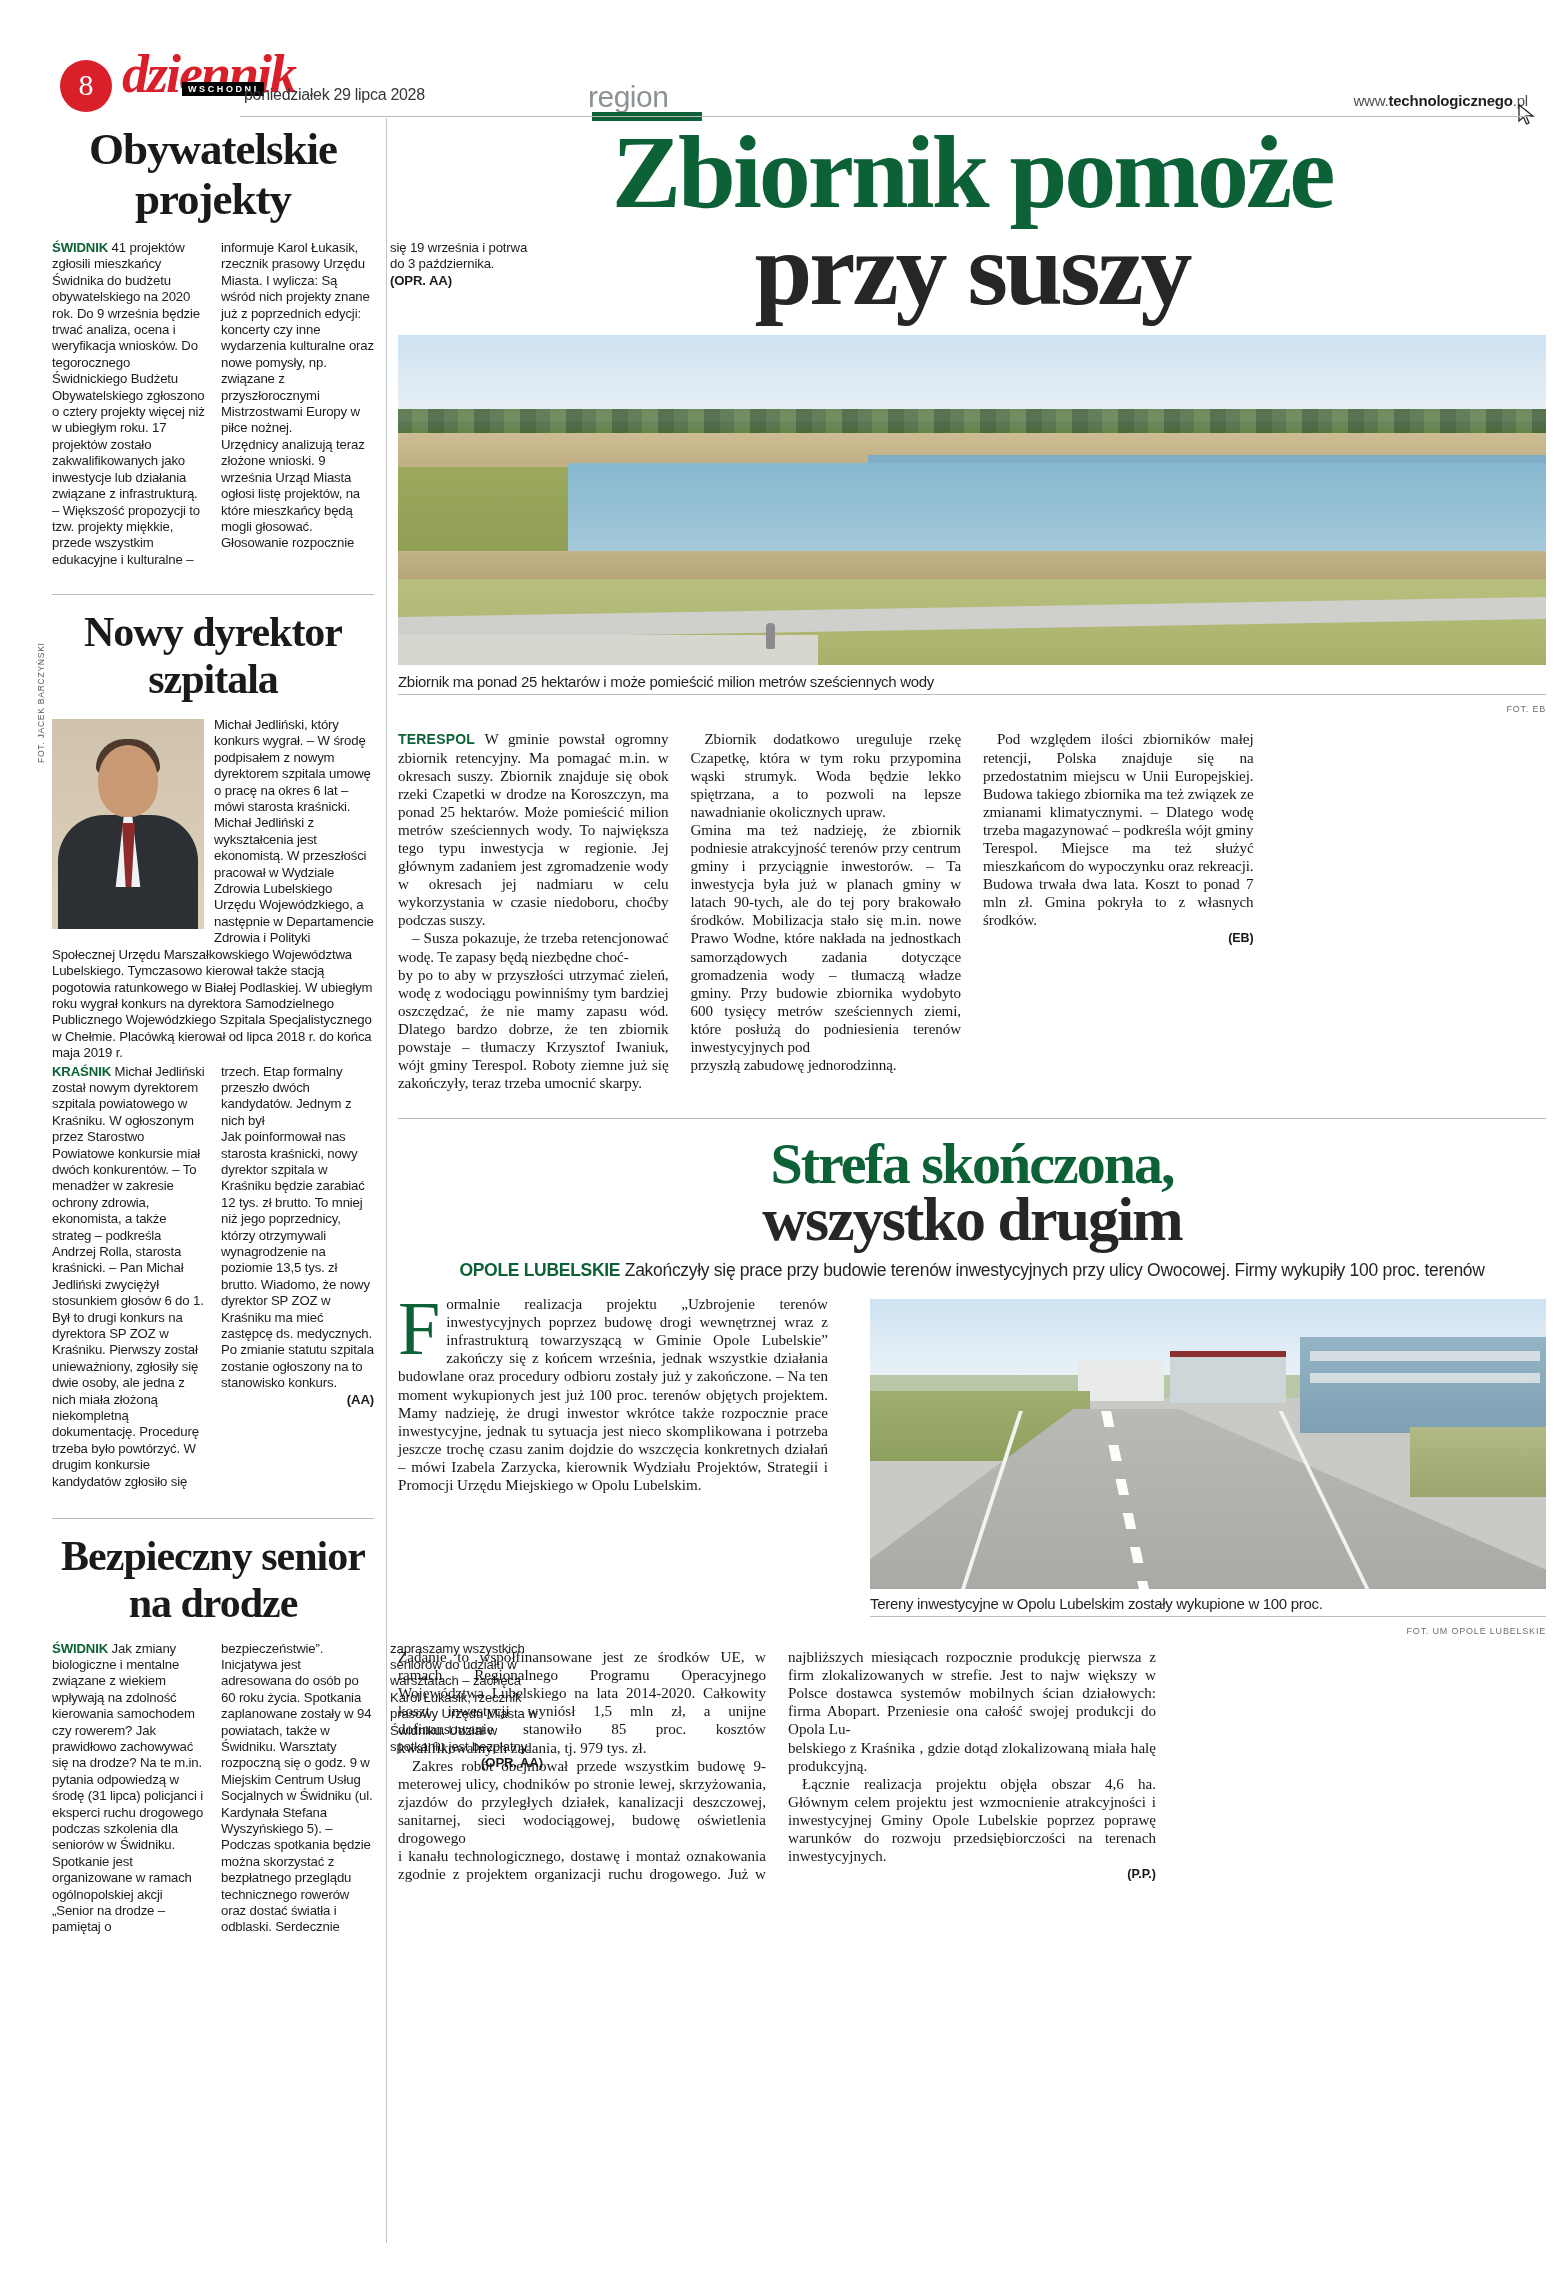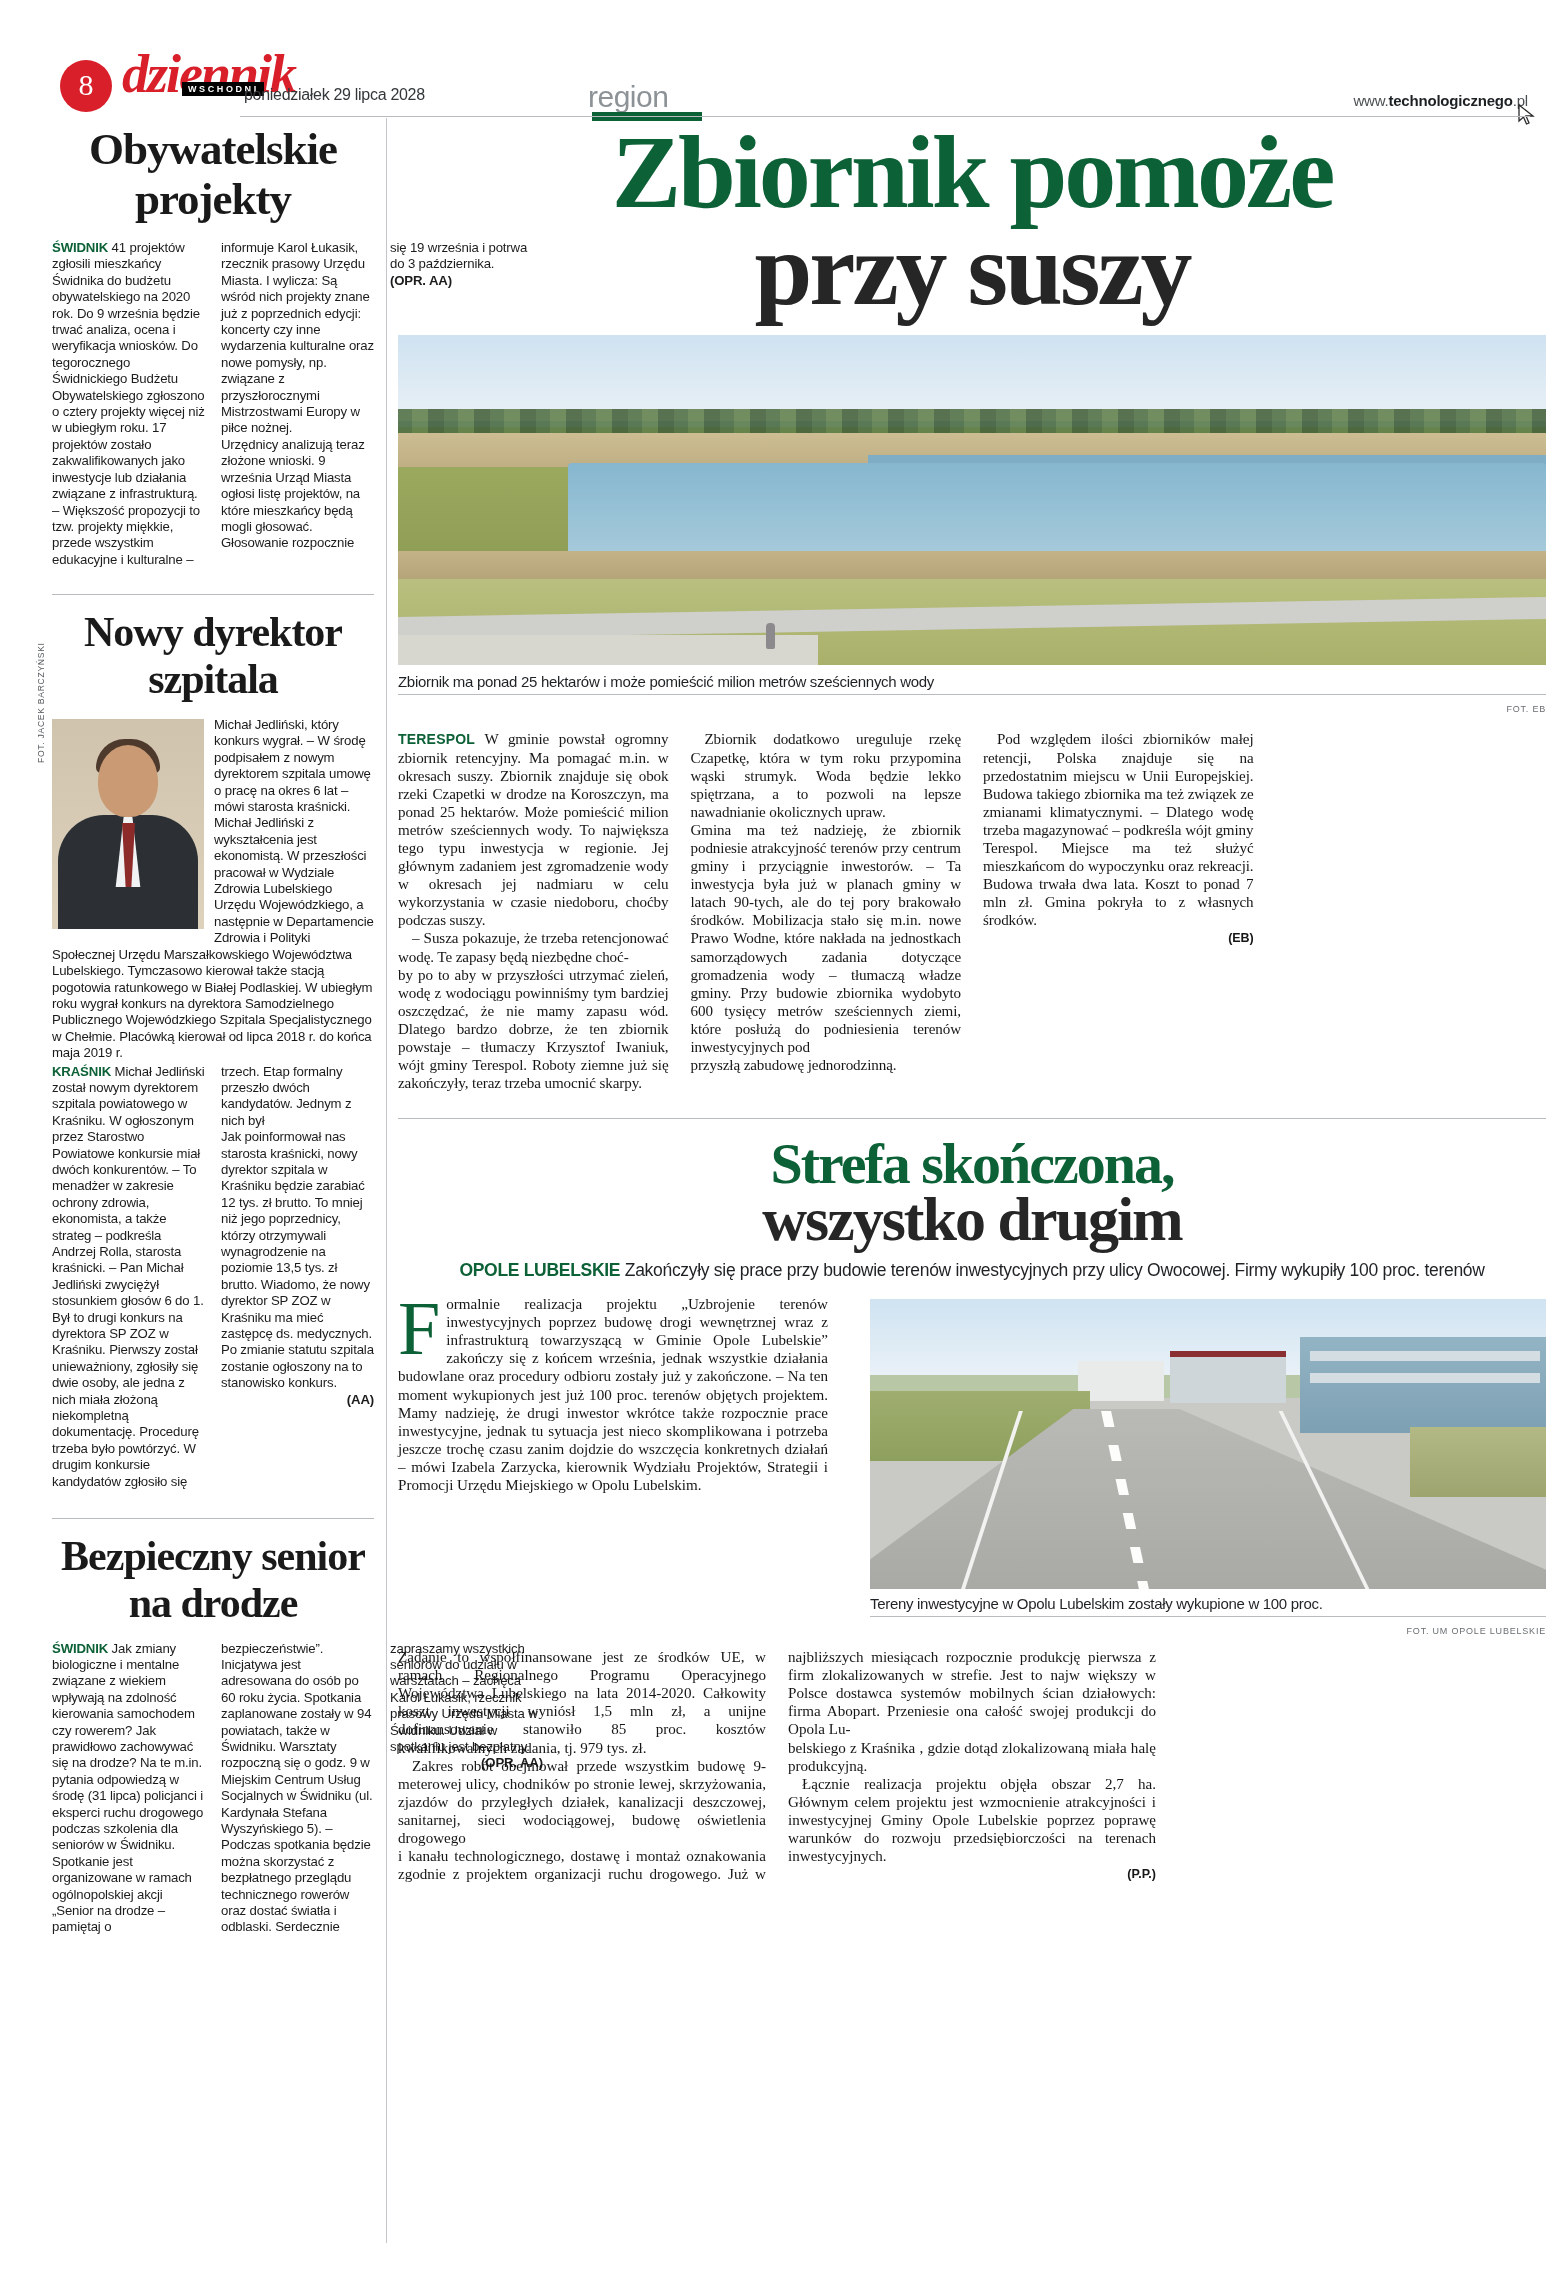--- a/index.html
+++ b/index.html
@@ -371,18 +371,18 @@
         <div class="credit-row">
           <span class="credit">FOT. UM OPOLE LUBELSKIE</span>
         </div>
       </div>
 
       <div class="body3" style="margin-top:10px;height:238px">
         <p class="first">Zadanie to współfinansowane jest ze środków UE, w ramach Regionalnego Programu Operacyjnego Województwa Lubelskiego na lata 2014-2020. Całkowity koszt inwestycji wyniósł 1,5 mln zł, a unijne dofinansowanie stanowiło 85 proc. kosztów kwalifikowalnych zadania, tj. 979 tys. zł.</p>
         <p>Zakres robót obejmował przede wszystkim budowę 9-meterowej ulicy, chodników po stronie lewej, skrzyżowania, zjazdów do przyległych działek, kanalizacji deszczowej, sanitarnej, sieci wodociągowej, budowę oświetlenia drogowego</p>
         <p class="first">i kanału technologicznego, dostawę i montaż oznakowania zgodnie z projektem organizacji ruchu drogowego. Już w najbliższych miesiącach rozpocznie produkcję pierwsza z firm zlokalizowanych w strefie. Jest to najw większy w Polsce dostawca systemów mobilnych ścian działowych: firma Abopart. Przeniesie ona całość swojej produkcji do Opola Lu-</p>
         <p class="first">belskiego z Kraśnika , gdzie dotąd zlokalizowaną miała halę produkcyjną.</p>
-        <p>Łącznie realizacja projektu objęła obszar 2,7 ha. Głównym celem projektu jest wzmocnienie atrakcyjności i inwestycyjnej Gminy Opole Lubelskie poprzez poprawę warunków do rozwoju przedsiębiorczości na terenach inwestycyjnych.</p>
+        <p>Łącznie realizacja projektu objęła obszar 4,6 ha. Głównym celem projektu jest wzmocnienie atrakcyjności i inwestycyjnej Gminy Opole Lubelskie poprzez poprawę warunków do rozwoju przedsiębiorczości na terenach inwestycyjnych.</p>
         <p class="sig-r" style="text-align:right">(P.P.)</p>
       </div>
     </div>
   </div>
 </div>
 
 </body></html>

